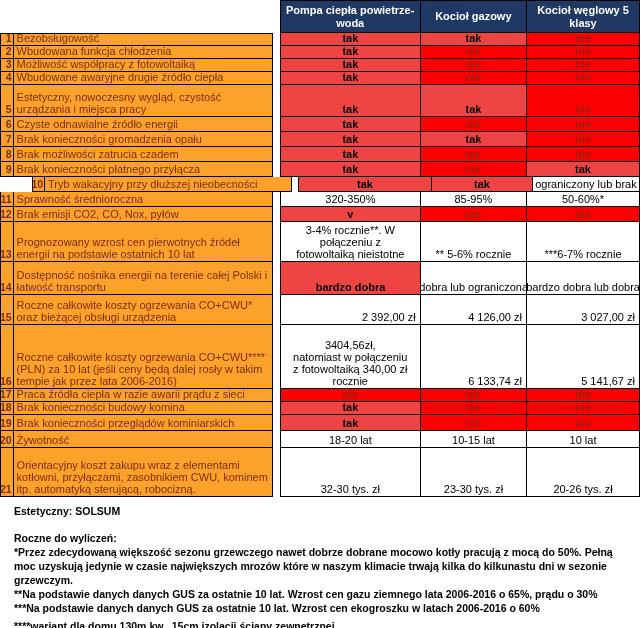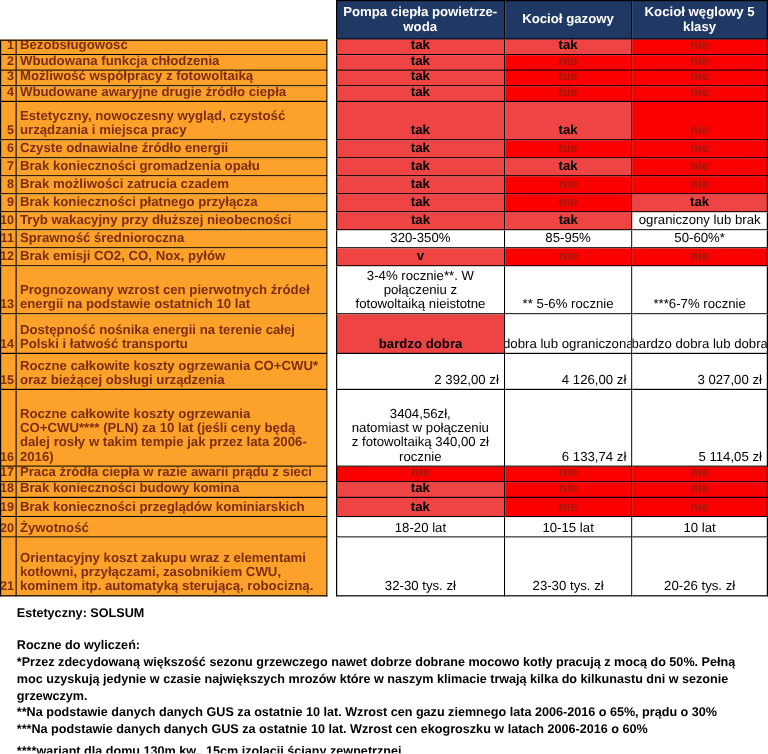--- a/index.html
+++ b/index.html
@@ -18,21 +18,21 @@
     background:#1F3864;color:#fff;font-weight:bold;
     align-items:center;justify-content:center;text-align:center;
     border-top:1px solid #000;line-height:13px;padding:1px 2px;
   }
   .num{
     width:14px;background:#FCA22B;color:#7C2D12;font-weight:bold;
     justify-content:flex-end;padding:0 1px 1px 0;border-left:1px solid #000;
     font-size:10.5px;
   }
   .label{
-    width:269px;background:#FCA22B;color:#7C2D12;font-weight:bold;
+    width:269px;background:#FCA22B;color:#7C2D12;font-weight:normal;
     padding:0 2px 1px 3px;
   }
   .gutter{box-sizing:border-box;width:7px;background:#fff;}
   .v1{width:146px;border-left:1px solid #000;}
   .v2{width:110px;}
   .v3{width:117px;}
   .val{justify-content:center;text-align:center;padding:0 2px 1px 2px;white-space:pre-line;}
   .val.right{justify-content:flex-end;text-align:right;padding-right:4px;}
   .val.nw{white-space:nowrap;padding-left:0;padding-right:0;text-align:right;}
   .bg-green{background:#ef4444;font-weight:bold;}
@@ -126,21 +126,21 @@
         <div class="cell val v3 bg-red">nie</div>
       </div>
       <div class="trow" style="height: 15px;">
         <div class="cell num">9</div>
         <div class="cell label">Brak konieczności płatnego przyłącza</div>
         <div class="gutter"></div>
         <div class="cell val v1 bg-green">tak</div>
         <div class="cell val v2 bg-red">nie</div>
         <div class="cell val v3 bg-green">tak</div>
       </div>
-      <div class="trow" style="height: 15px;">
+      <div class="trow" style="height: 15px; margin-left: 32px;">
         <div class="cell num">10</div>
         <div class="cell label">Tryb wakacyjny przy dłuższej nieobecności</div>
         <div class="gutter"></div>
         <div class="cell val v1 bg-green">tak</div>
         <div class="cell val v2 bg-green">tak</div>
         <div class="cell val v3 bg-white nw">ograniczony lub brak</div>
       </div>
       <div class="trow" style="height: 15px;">
         <div class="cell num">11</div>
         <div class="cell label">Sprawność średnioroczna</div>
@@ -185,21 +185,21 @@
       </div>
       <div class="trow" style="height: 64px;">
         <div class="cell num">16</div>
         <div class="cell label">Roczne całkowite koszty ogrzewania CO+CWU**** (PLN) za 10 lat (jeśli ceny będą dalej rosły w takim tempie jak przez lata 2006-2016)</div>
         <div class="gutter"></div>
         <div class="cell val v1 bg-white">3404,56zł,
 natomiast w połączeniu
 z fotowoltaiką 340,00 zł
 rocznie</div>
         <div class="cell val v2 bg-white right">6 133,74 zł</div>
-        <div class="cell val v3 bg-white right">5 114,05 zł</div>
+        <div class="cell val v3 bg-white right">5 141,67 zł</div>
       </div>
       <div class="trow" style="height: 13px;">
         <div class="cell num">17</div>
         <div class="cell label">Praca źródła ciepła w razie awarii prądu z sieci</div>
         <div class="gutter"></div>
         <div class="cell val v1 bg-red">nie</div>
         <div class="cell val v2 bg-red">nie</div>
         <div class="cell val v3 bg-red">nie</div>
       </div>
       <div class="trow" style="height: 13px; justify-content: center;">

